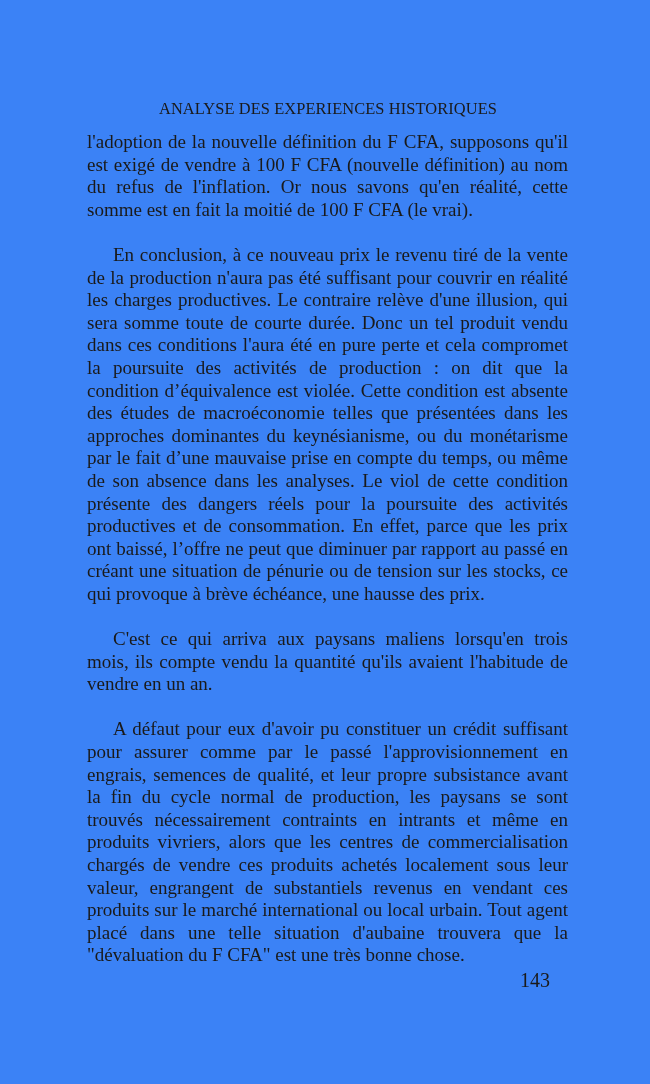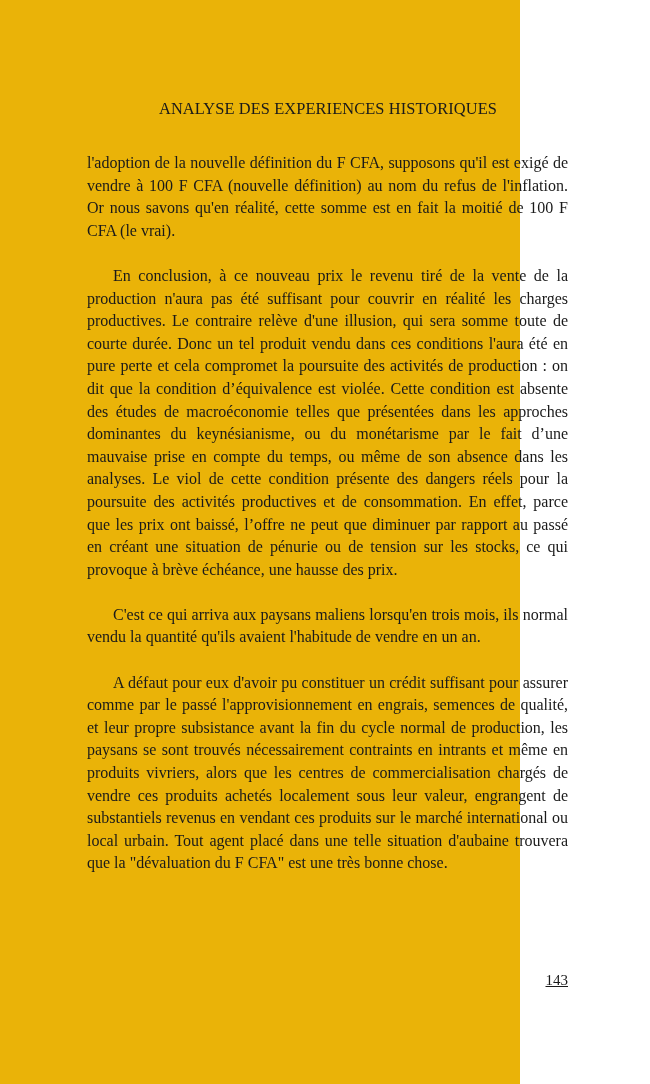--- a/index.html
+++ b/index.html
@@ -12,71 +12,70 @@
       height: 1084px;
       position: relative;
       overflow: hidden;
       font-family: "Liberation Serif", "DejaVu Serif", serif;
       color: #1a1a1a;
     }
     .page {
       position: absolute;
       left: 0;
       top: 0;
-      width: 520px;
+      width: 650px;
       height: 1084px;
-      background: #eab308;
+      background: #3b82f6;
     }
     .running-head {
       position: absolute;
       top: 99px;
       left: 0;
       width: 656px;
       text-align: center;
       font-size: 16.4px;
       letter-spacing: 0.1px;
       line-height: 20px;
     }
     .body-text {
       position: absolute;
-      top: 152px;
+      top: 131px;
       left: 87px;
       width: 481px;
-      font-size: 16px;
+      font-size: 19px;
       line-height: 22.6px;
       text-align: justify;
     }
     .body-text p {
       margin: 0 0 22.6px 0;
       text-indent: 26px;
       hyphens: none;
     }
     .body-text p.continued {
       text-indent: 0;
     }
     .page-number {
       position: absolute;
       top: 970px;
       left: 520px;
       width: 48px;
-      text-align: right;
-      font-size: 15px;
+      text-align: left;
+      font-size: 20px;
       line-height: 20px;
-      text-decoration: underline;
     }
   </style>
 </head>
 <body>
 
 <div class="page">
 
   <div class="running-head">ANALYSE DES EXPERIENCES HISTORIQUES</div>
 
   <div class="body-text">
     <p class="continued">l'adoption de la nouvelle définition du F CFA, supposons qu'il est exigé de vendre à 100 F CFA (nouvelle définition) au nom du refus de l'inflation. Or nous savons qu'en réalité, cette somme est en fait la moitié de 100 F CFA (le vrai).</p>
     <p>En conclusion, à ce nouveau prix le revenu tiré de la vente de la production n'aura pas été suffisant pour couvrir en réalité les charges productives. Le contraire relève d'une illusion, qui sera somme toute de courte durée. Donc un tel produit vendu dans ces conditions l'aura été en pure perte et cela compromet la poursuite des activités de production : on dit que la condition d’équivalence est violée. Cette condition est absente des études de macroéconomie telles que présentées dans les approches dominantes du keynésianisme, ou du monétarisme par le fait d’une mauvaise prise en compte du temps, ou même de son absence dans les analyses. Le viol de cette condition présente des dangers réels pour la poursuite des activités productives et de consommation. En effet, parce que les prix ont baissé, l’offre ne peut que diminuer par rapport au passé en créant une situation de pénurie ou de tension sur les stocks, ce qui provoque à brève échéance, une hausse des prix.</p>
-    <p>C'est ce qui arriva aux paysans maliens lorsqu'en trois mois, ils normal  vendu la quantité qu'ils avaient l'habitude de vendre en un an.</p>
+    <p>C'est ce qui arriva aux paysans maliens lorsqu'en trois mois, ils compte  vendu la quantité qu'ils avaient l'habitude de vendre en un an.</p>
     <p>A défaut pour eux d'avoir pu constituer un crédit suffisant pour assurer comme par le passé l'approvisionnement en engrais, semences de qualité, et leur propre subsistance avant la fin du cycle normal de production, les paysans se sont trouvés nécessairement contraints en intrants et même en produits vivriers, alors que les centres de commercialisation chargés de vendre ces produits achetés localement sous leur valeur, engrangent de substantiels revenus en vendant ces produits sur le marché international ou local urbain. Tout agent placé dans une telle situation d'aubaine trouvera que la "dévaluation du F CFA" est une très bonne chose.</p>
   </div>
 
   <div class="page-number">143</div>
 
 </div>
 
 </body></html>

